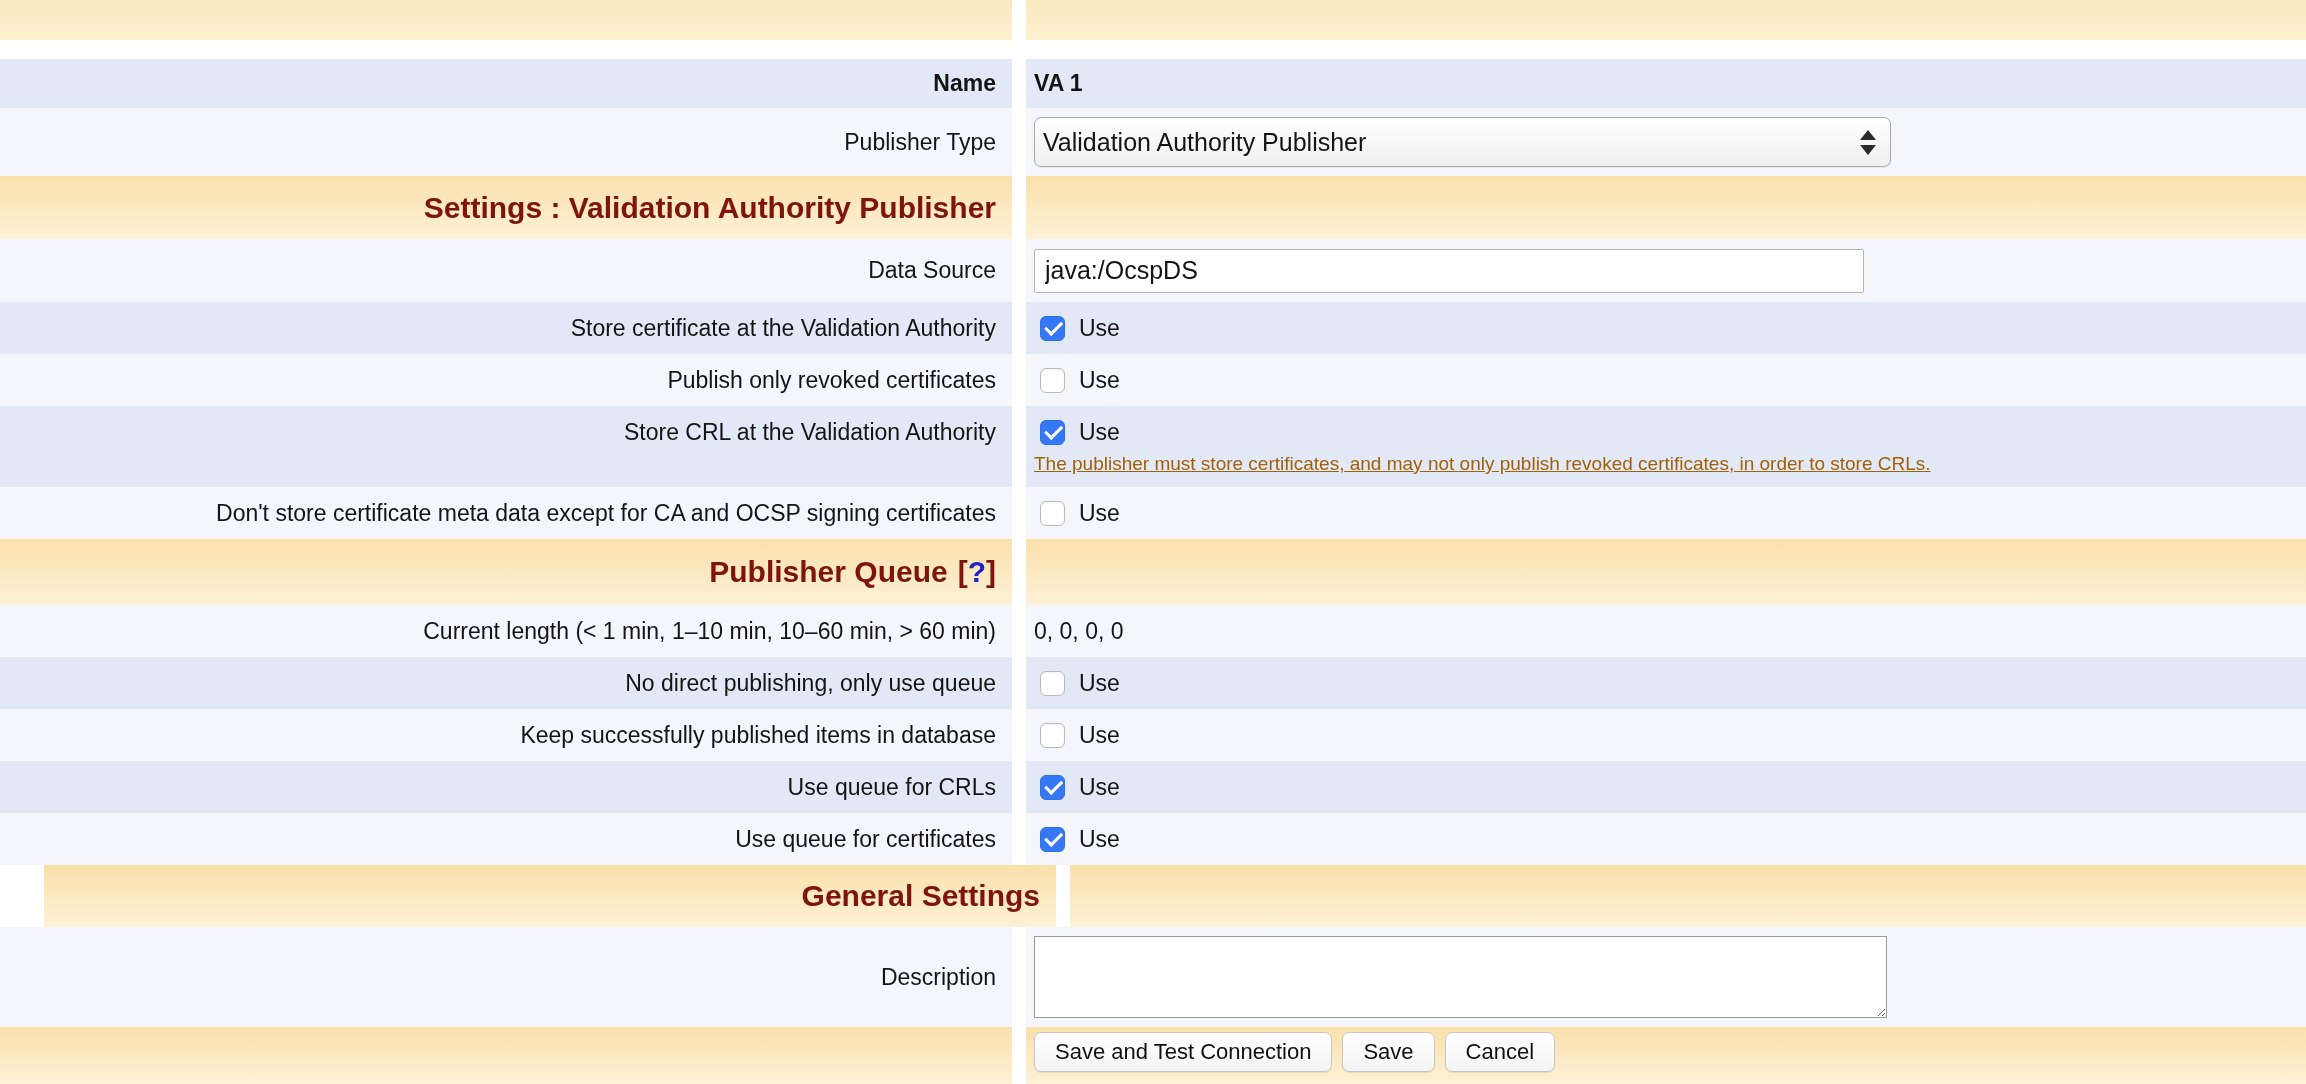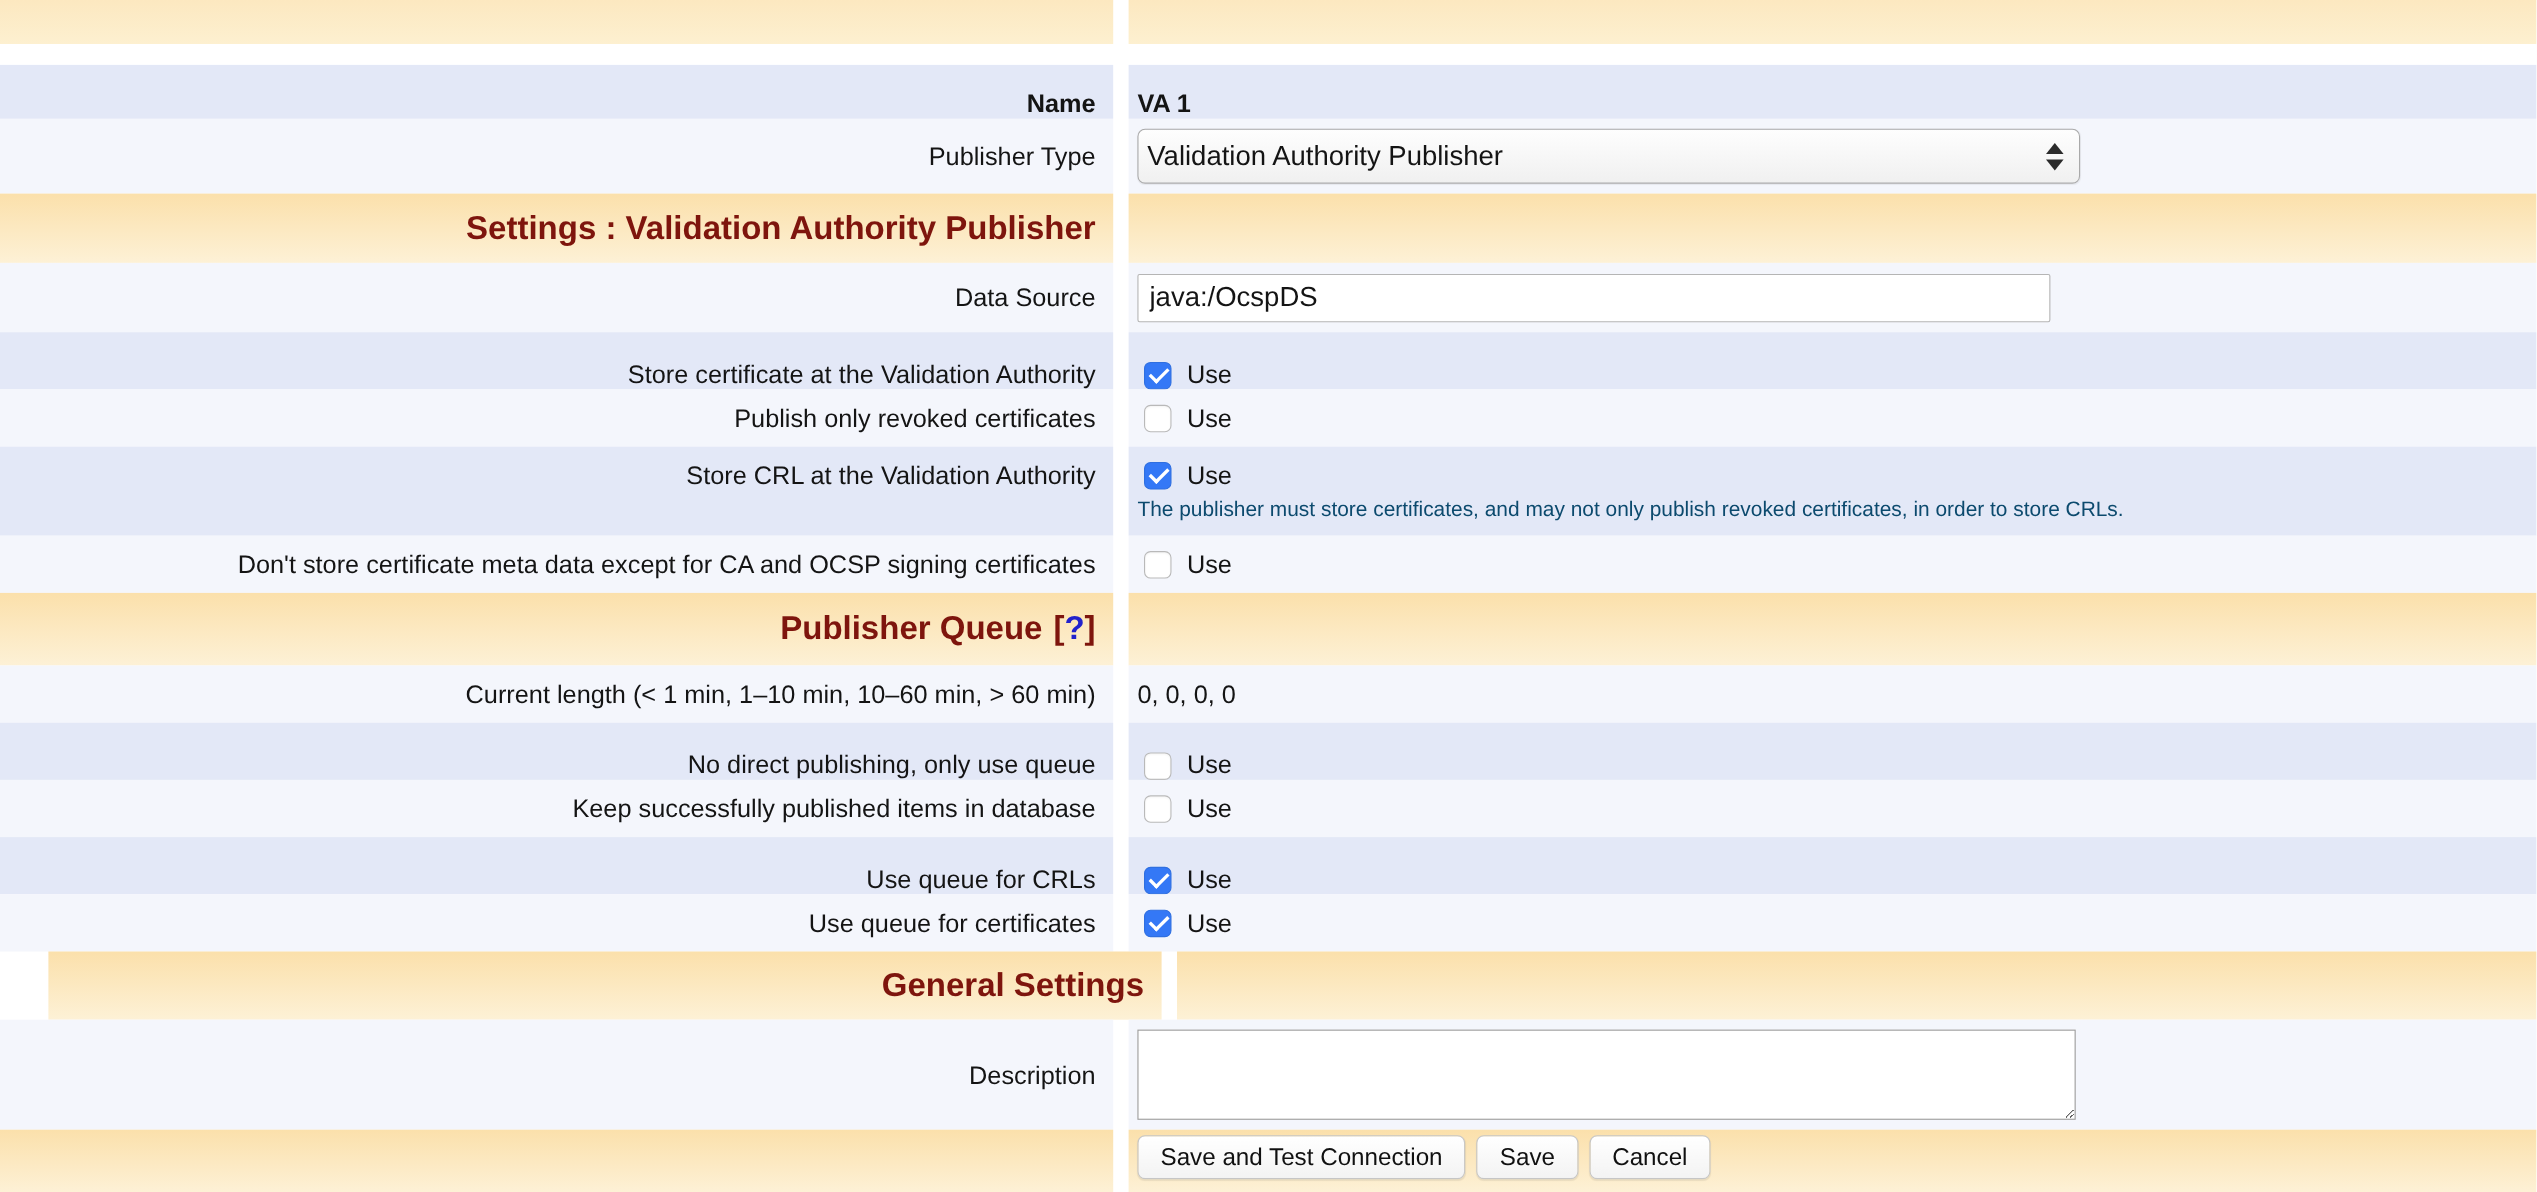--- a/index.html
+++ b/index.html
@@ -19,21 +19,21 @@
     width: 1012px; display: flex; align-items: center; justify-content: flex-end;
     padding-right: 16px; font-size: 23px;
   }
   .cr {
     flex: 1; margin-left: 14px; display: flex; align-items: center;
     padding-left: 8px; font-size: 23px;
   }
 
   
   .light .cl, .light .cr { background: #f4f6fc; }
-  .dark  .cl, .dark  .cr { background: #e3e8f7; align-items: flex-end; }
+  .dark  .cl, .dark  .cr { background: #e3e8f7; }
   .band  .cl, .band  .cr { background: linear-gradient(180deg, #fbe0ab 0%, #fdf1d6 100%); }
   .bandtop .cl, .bandtop .cr { background: linear-gradient(180deg, #fce8c0 0%, #fdf0d0 100%); }
   .white .cl, .white .cr { background: #ffffff; }
 
   
   .h40 { height: 40px; } .h19 { height: 19px; } .h49 { height: 49px; }
   .h68 { height: 68px; } .h63 { height: 63px; } .h52 { height: 52px; }
   .h81 { height: 81px; } .h66 { height: 66px; } .h62 { height: 62px; padding-left: 44px; }
   .h100 { height: 100px; } .h57 { height: 57px; }
 
@@ -74,21 +74,21 @@
     content: ""; display: block; width: 7px; height: 14px;
     border-right: 3.5px solid #fff; border-bottom: 3.5px solid #fff;
     transform: rotate(45deg) translate(-1px, -2px);
   }
   .use-label { cursor: pointer; }
 
   
   .cl.top { align-items: flex-start; padding-top: 13px; text-align: right; }
   .cr.col { flex-direction: column; align-items: flex-start; justify-content: flex-start; }
   .use-line { height: 52px; display: flex; align-items: center; }
-  .note { font-size: 19px; color: #0c4a6e; margin-top: -5px; }
+  .note { font-size: 19px; color: #a16207; margin-top: -5px; text-decoration: underline; }
 
   
   .desc-textarea {
     width: 853px; height: 82px; border: 1px solid #9a9a9a; background: #ffffff;
     font-family: inherit; font-size: 23px; padding: 6px 8px; resize: both;
   }
 
   
   .buttons-row .cr { align-items: flex-start; padding-top: 5px; }
   .buttons-row .cl { align-items: flex-start; }

